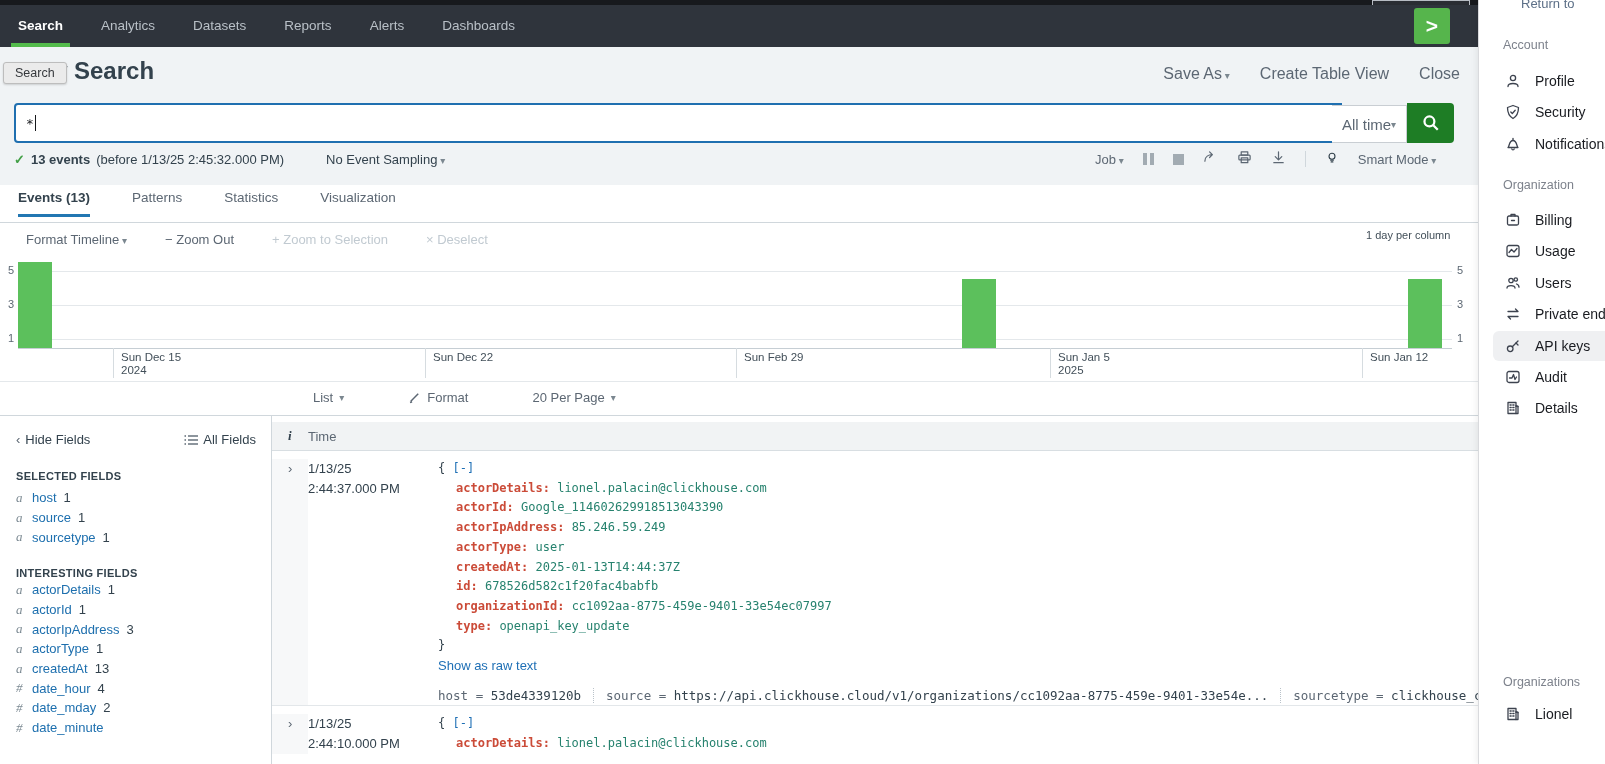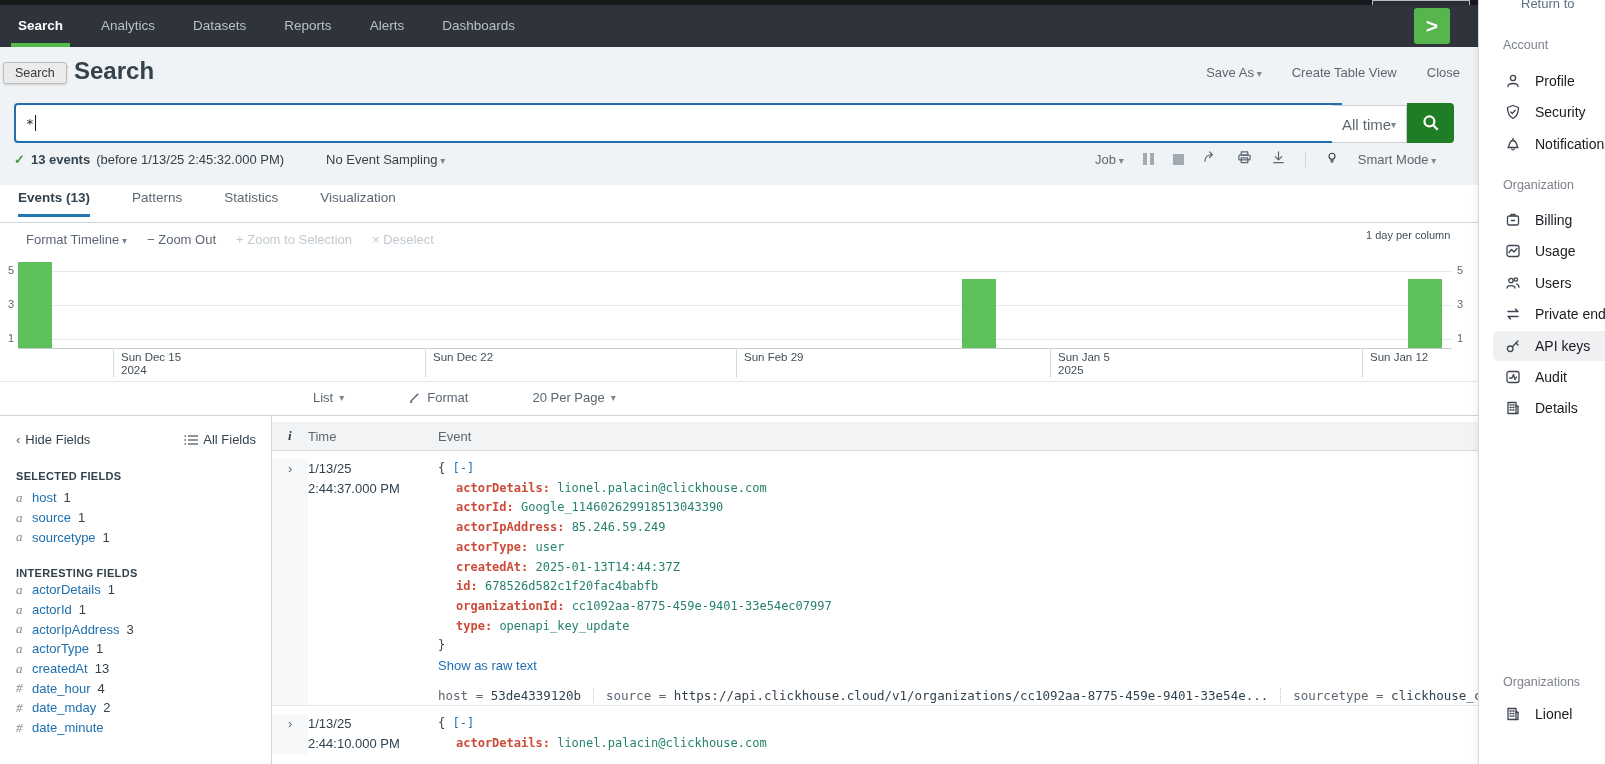--- a/index.html
+++ b/index.html
@@ -15,21 +15,21 @@
   .navbar li{position:relative;line-height:42px;font-size:13.5px;color:#b9c0c7;cursor:pointer;}
   .navbar li.active{color:#ffffff;font-weight:bold;}
   .navbar li.active::after{content:"";position:absolute;left:-7px;right:-7px;bottom:0;height:4px;background:#53bb4b;}
   .logo{left:1414px;top:8px;width:36px;height:36px;background:#56b54c;border-radius:3px;
         color:#fff;font-weight:bold;font-size:21px;display:flex;align-items:center;justify-content:center;}
   
   .page-title{left:18px;top:57px;font-size:24px;font-weight:600;color:#33424d;margin:0;}
   .tooltip-search{left:3px;top:62px;background:#ebebeb;border:1px solid #bdbdbd;border-radius:3px;
         padding:3px 11px;font-size:12.5px;color:#36393d;box-shadow:0 1px 2px rgba(0,0,0,.15);z-index:5;}
   .hdr-actions{top:65px;left:1160px;width:300px;display:flex;gap:30px;justify-content:flex-end;
-        font-size:13px;color:#5c6773;}
+        font-size:16px;color:#5c6773;}
   .hdr-actions span{cursor:pointer;white-space:nowrap;}
   .caret::after{content:" \25BE";font-size:10px;color:#7b8790;}
   
   .search-box{left:14px;top:103px;width:1314px;height:36px;background:#fff;border:2px solid #1f6fb0;
         border-radius:4px 0 0 4px;display:flex;align-items:center;padding-left:10px;}
   .search-box .q{font-family:"DejaVu Sans Mono",monospace;font-size:13px;color:#16181c;}
   .cursorbar{display:inline-block;width:1px;height:16px;background:#16181c;margin-left:1px;vertical-align:middle;}
   .timerange{left:1332px;top:105px;width:74px;height:36px;background:#fff;border:1px solid #c9ced3;border-left:none;
         display:flex;align-items:center;justify-content:center;font-size:15px;color:#5c6773;cursor:pointer;}
   .search-btn{left:1407px;top:103px;width:47px;height:40px;background:#1e7d25;border-radius:0 4px 4px 0;
@@ -44,21 +44,21 @@
   .stopsq{width:11px;height:11px;background:#a2abb2;}
   .vdiv{width:1px;height:16px;background:#d0d7dc;}
   
   .card{left:0;top:185px;width:1478px;height:579px;background:#ffffff;}
   .tabs{left:18px;top:190px;display:flex;gap:42px;font-size:13.5px;color:#5c6773;}
   .tabs .tab{position:relative;padding-bottom:12px;cursor:pointer;}
   .tabs .tab.active{color:#33424d;font-weight:bold;}
   .tabs .tab.active::after{content:"";position:absolute;left:0;right:0;bottom:0;height:3px;background:#2277b2;}
   .tabline{left:0;top:222px;width:1478px;height:1px;background:#d0d7dc;}
   
-  .tctrl{left:26px;top:232px;display:flex;gap:20px;font-size:13px;color:#5c6773;}
+  .tctrl{left:26px;top:232px;display:flex;gap:38px;font-size:13px;color:#5c6773;}
   .tctrl span{cursor:pointer;}
   .tctrl .disabled{color:#c1cad1;cursor:default;}
   .scale-note{top:229px;left:1366px;font-size:11px;color:#424f59;}
   
   .chart{left:0;top:258px;width:1478px;height:124px;}
   .plot{position:absolute;left:18px;top:0;width:1434px;height:90px;border-bottom:1px solid #c6ced4;}
   .grid{position:absolute;left:0;width:100%;height:1px;background:#e4e8eb;}
   .bar{position:absolute;bottom:0;background:#5cc05c;cursor:pointer;}
   .ylab{position:absolute;width:14px;font-size:11px;color:#5c6773;text-align:right;}
   .ylab.r{text-align:left;}
@@ -351,21 +351,20 @@
           <span class="f-name">date_minute</span>
           <span class="f-count"></span>
         </div>
       </div>
   </div>
 
   <div class="abs etable" id="etable">
       <div class="thead">
         <div class="col-i">i</div>
         <div class="col-time">Time</div>
-        <div class="col-event">Event</div>
       </div>
       <div class="erow">
         <div class="col-i">›</div>
         <div class="col-time tcell">
           <div>1/13/25</div>
           <div>2:44:37.000 PM</div>
         </div>
         <div class="col-event json"><div><span class="jbrace">{</span> <span class="jcollapse">[-]</span></div><div class="jline"><span class="jkey">actorDetails</span><span class="jkey">:</span> <span class="jval">lionel.palacin@clickhouse.com</span></div><div class="jline"><span class="jkey">actorId</span><span class="jkey">:</span> <span class="jval">Google_114602629918513043390</span></div><div class="jline"><span class="jkey">actorIpAddress</span><span class="jkey">:</span> <span class="jval">85.246.59.249</span></div><div class="jline"><span class="jkey">actorType</span><span class="jkey">:</span> <span class="jval">user</span></div><div class="jline"><span class="jkey">createdAt</span><span class="jkey">:</span> <span class="jval">2025-01-13T14:44:37Z</span></div><div class="jline"><span class="jkey">id</span><span class="jkey">:</span> <span class="jval">678526d582c1f20fac4babfb</span></div><div class="jline"><span class="jkey">organizationId</span><span class="jkey">:</span> <span class="jval">cc1092aa-8775-459e-9401-33e54ec07997</span></div><div class="jline"><span class="jkey">type</span><span class="jkey">:</span> <span class="jval">openapi_key_update</span></div><div>}</div><div class="rawlink">Show as raw text</div><div class="meta">
             <span class="mitem">host = <b>53de4339120b</b></span>
             <span class="msep"></span>

